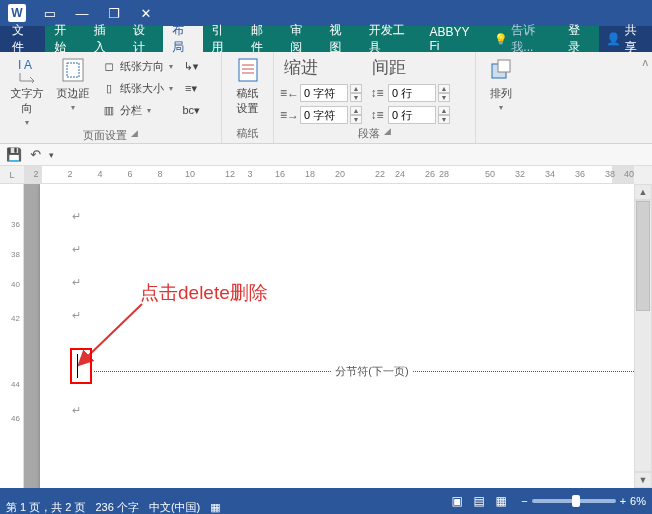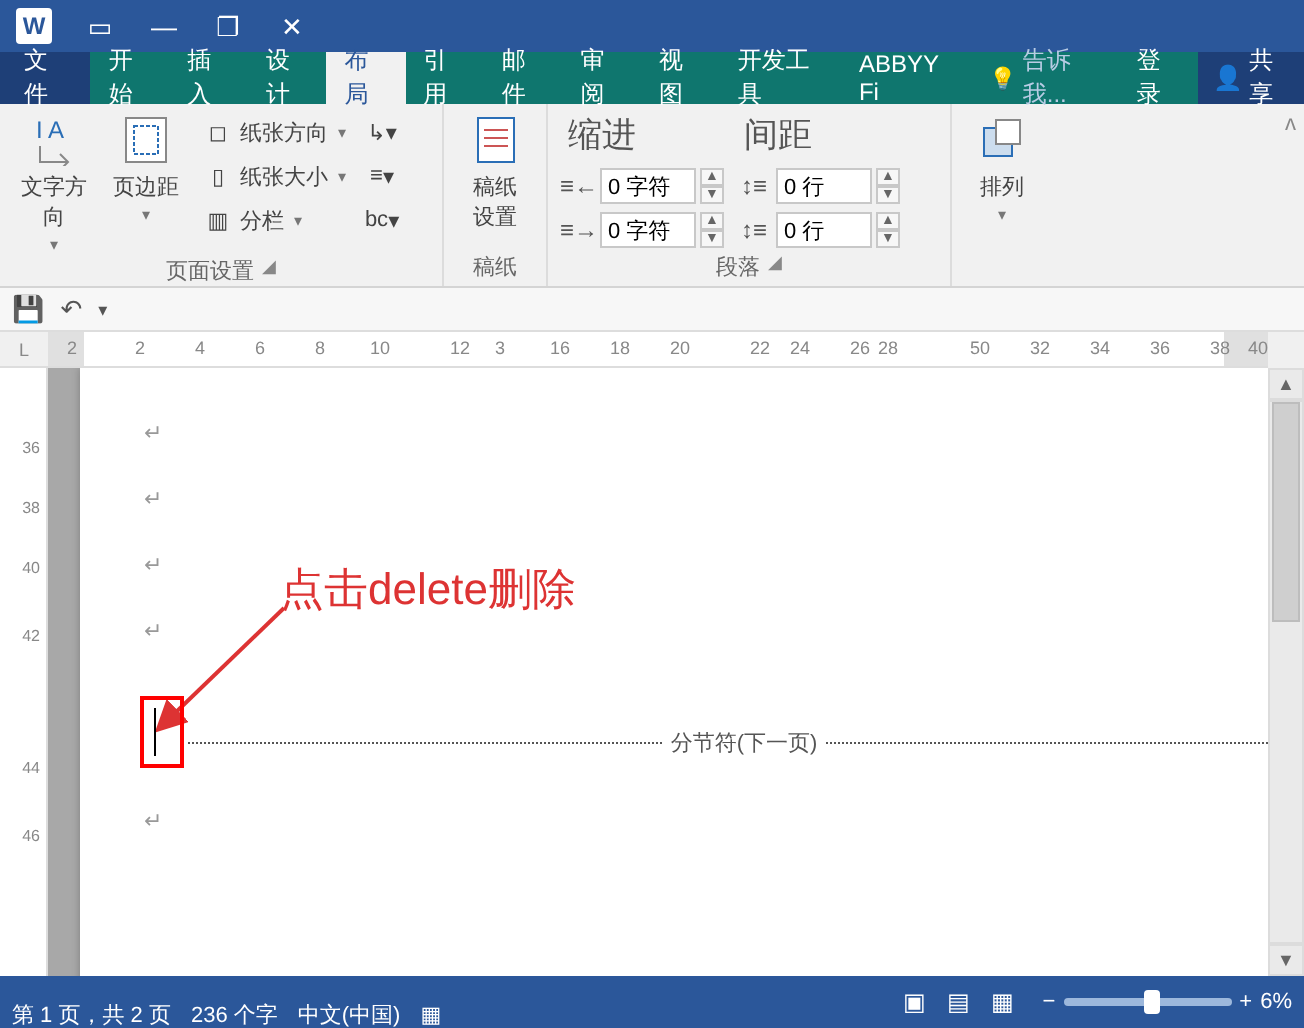--- a/index.html
+++ b/index.html
@@ -52,21 +52,21 @@
   .vt { position:absolute; right:3px; transform:translateY(-50%); }
   .doc-col { flex:1; display:flex; flex-direction:column; }
   .hruler { height:18px; background:#fff; border-bottom:1px solid #ddd; position:relative; font-size:9px; color:#888; overflow:hidden; }
   .ht { position:absolute; top:3px; transform:translateX(-50%); }
   .hruler .dark { position:absolute; top:0; bottom:0; background:#e0e0e0; }
   .page-wrap { flex:1; background:#a8a8a8; position:relative; overflow:hidden; }
   .page { position:absolute; left:16px; top:0; width:600px; height:420px; background:#fff; box-shadow:0 0 4px rgba(0,0,0,0.25); padding:26px 32px; font-size:12px; color:#444; }
   .para { margin-bottom:20px; color:#999; font-size:11px; }
   .cursor-box { position:absolute; left:30px; top:164px; width:22px; height:36px; border:2px solid red; }
   .cursor-line { position:absolute; left:5px; top:4px; width:1px; height:24px; background:#000; }
-  .annot { position:absolute; left:100px; top:96px; color:#d33; font-size:22px; }
+  .annot { position:absolute; left:100px; top:96px; color:#d33; font-size:19px; }
   .arrow-svg { position:absolute; left:38px; top:116px; }
   .section-break { position:absolute; left:54px; top:180px; width:556px; display:flex; align-items:center; font-size:11px; color:#555; }
   .section-break .dots { flex:1; border-top:1px dotted #555; height:0; }
   .right-col { width:18px; background:#f0f0f0; display:flex; flex-direction:column; }
   .scroll-btn { height:16px; display:flex; align-items:center; justify-content:center; font-size:9px; color:#666; background:#eaeaea; border:1px solid #dcdcdc; cursor:pointer; }
   .scroll-track { flex:1; background:#eaeaea; border:1px solid #dcdcdc; position:relative; }
   .thumb { position:absolute; left:1px; right:1px; top:0; height:110px; background:#cfcfcf; border:1px solid #bdbdbd; }
   
   .status { height:26px; background:#2b579a; color:#fff; display:flex; align-items:center; padding:0 6px; font-size:11px; gap:10px; }
   .status .seg { display:flex; align-items:center; gap:3px;margin-top:12px; }

